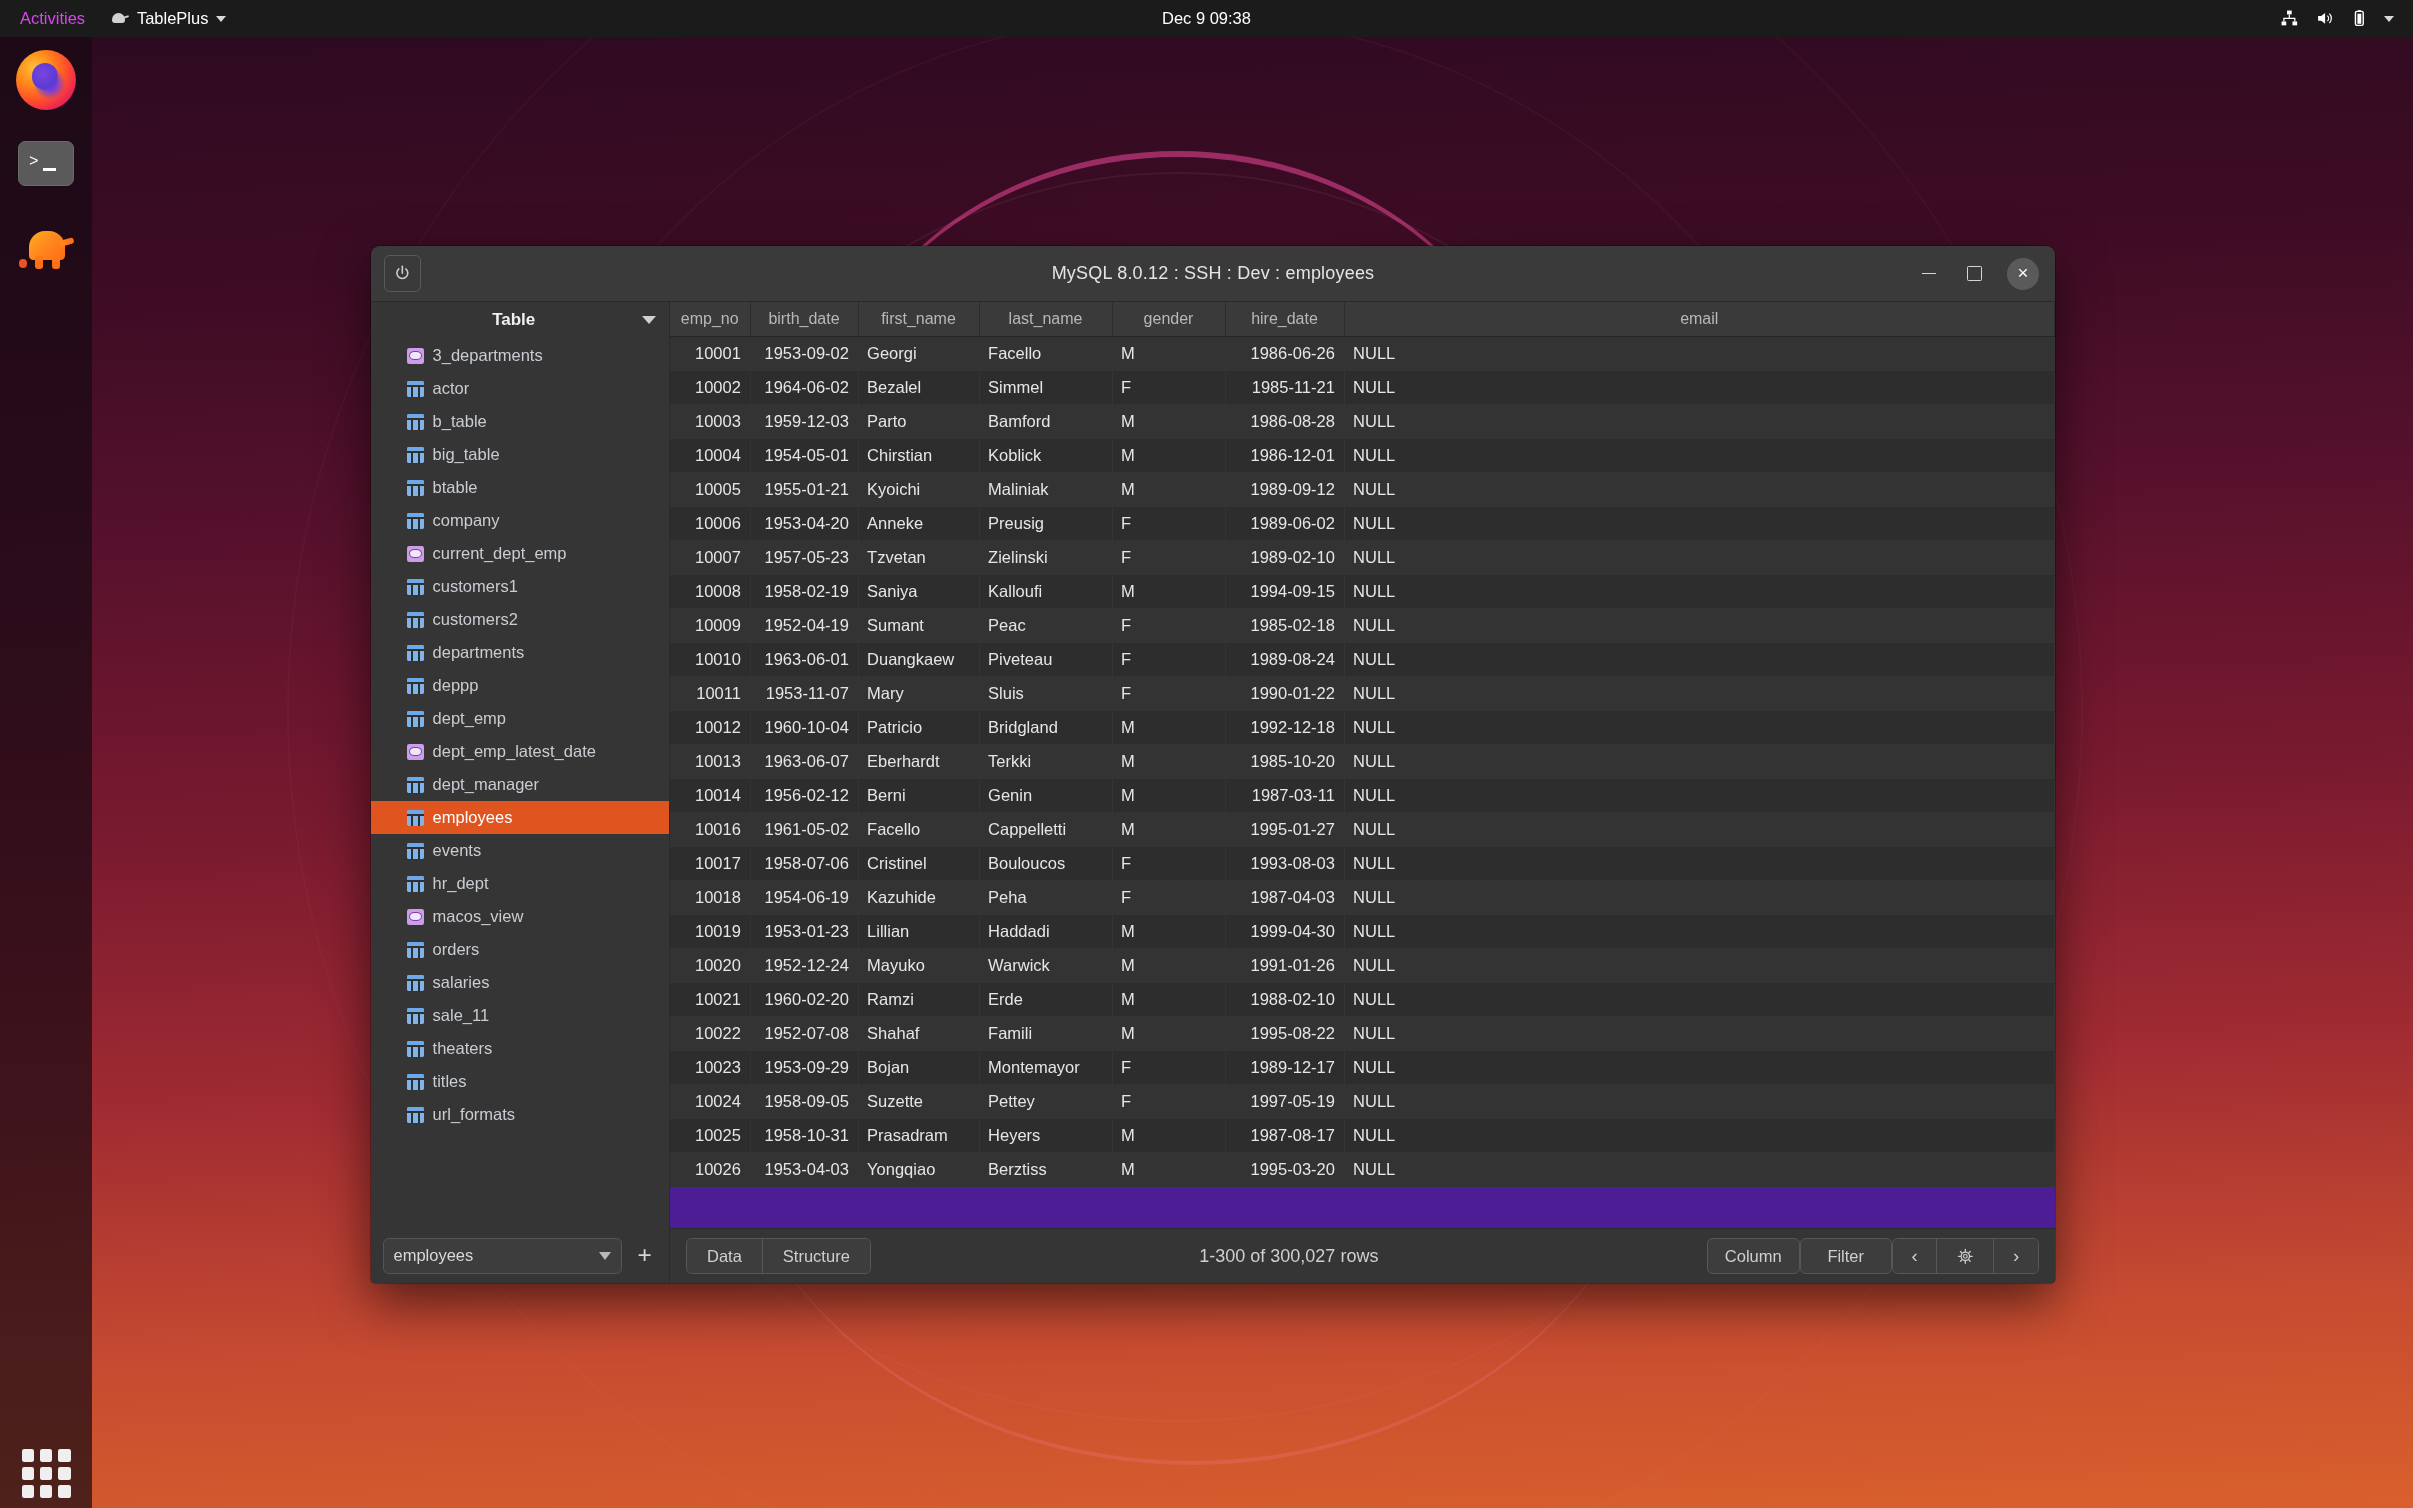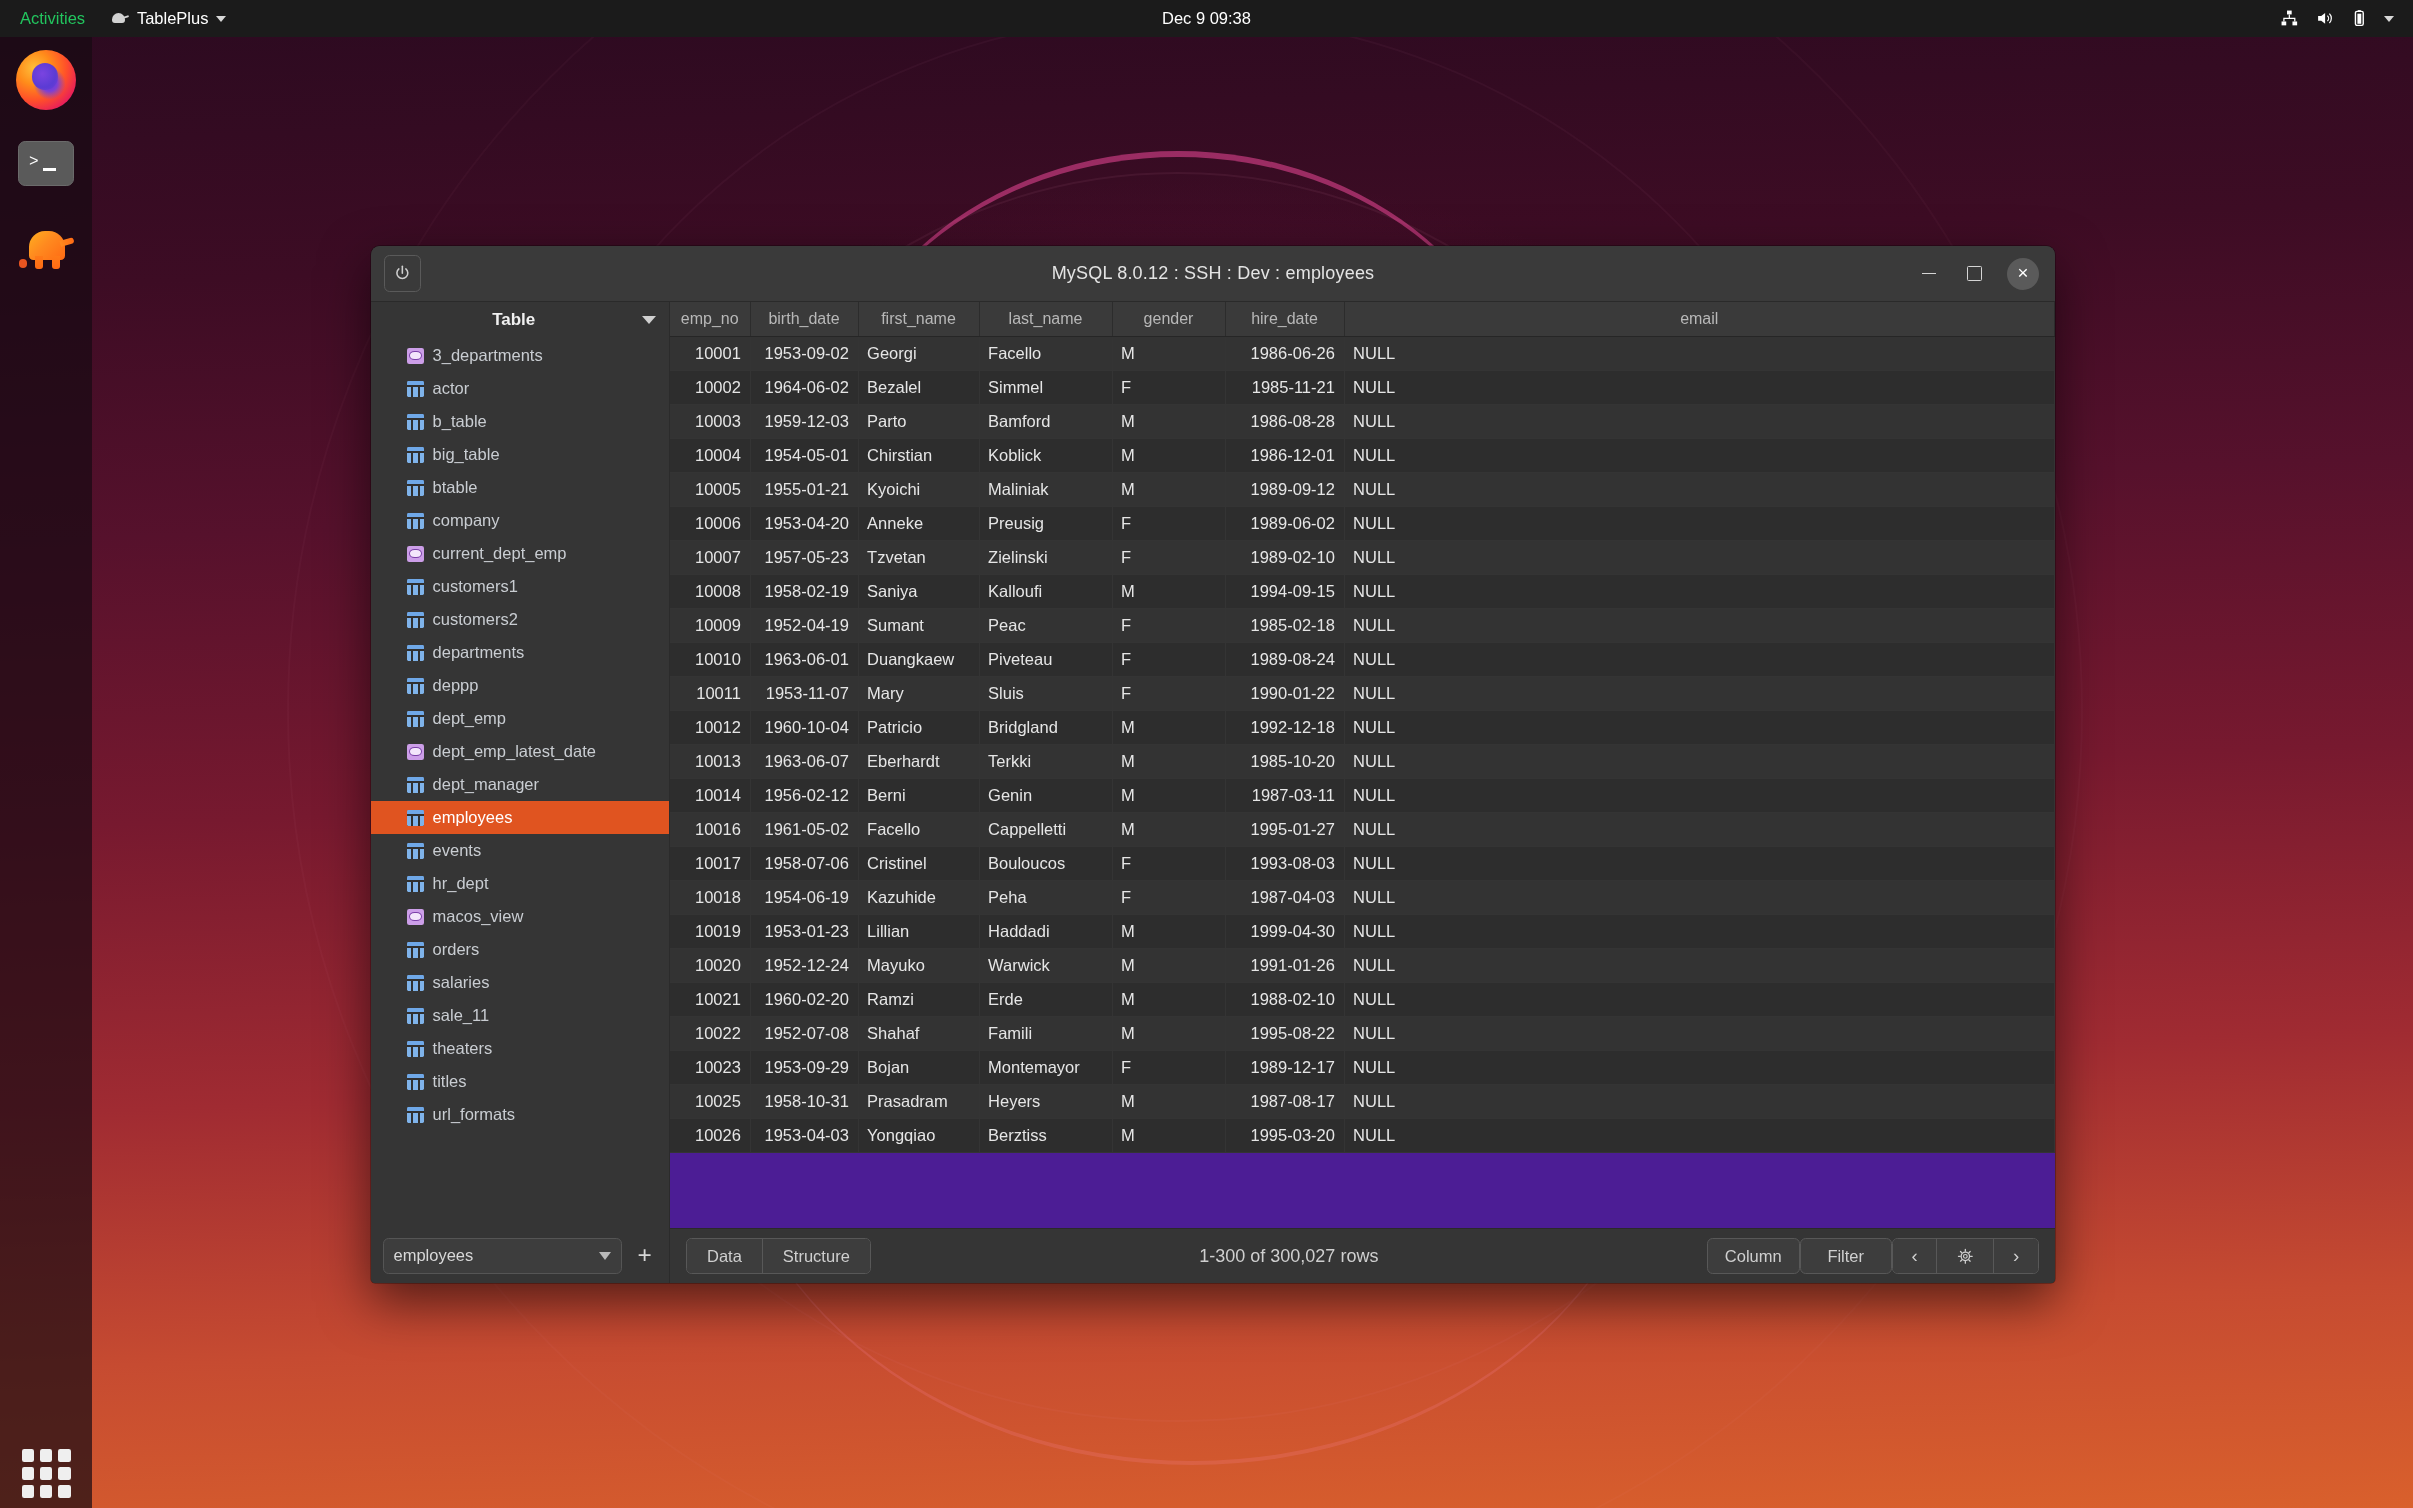--- a/index.html
+++ b/index.html
@@ -39,21 +39,21 @@
   }
 
   
   #topbar {
     position: absolute; top: 0; left: 0; width: 2413px; height: 37px;
     background: #1b1b1b;
     display: flex; align-items: center;
     color: #ffffff; font-size: 16.5px;
     z-index: 50;
   }
-  #activities { padding: 0 14.4px 0 20px; color: #22c55e; }
+  #activities { padding: 0 14.4px 0 20px; color: #d946ef; }
   .app-menu { display: flex; align-items: center; gap: 7.2px; padding: 0 11.5px; }
   .app-menu .appname { color: #ffffff; font-size: 16.5px; }
   .tp-elephant { width: 18.7px; height: 14.4px; position: relative; display:inline-block; }
   .tp-elephant::before {
     content:""; position:absolute; left:1.4px; top:2.2px; width:13px; height:9.3px;
     background:#d2d2d2; border-radius: 6.5px 6.5px 2.9px 2.9px;
   }
   .tp-elephant::after {
     content:""; position:absolute; left:12.2px; top:4.3px; width:5.7px; height:2.2px;
     background:#d2d2d2; border-radius: 0 2.2px 2.2px 0; transform: rotate(-18deg);
@@ -691,20 +691,29 @@
               <tr>
                 <td class="num">10023</td>
                 <td class="num">1953-09-29</td>
                 <td>Bojan</td>
                 <td>Montemayor</td>
                 <td>F</td>
                 <td class="num">1989-12-17</td>
                 <td class="nullv">NULL</td>
               </tr>
               <tr>
+                <td class="num">10024</td>
+                <td class="num">1958-09-05</td>
+                <td>Suzette</td>
+                <td>Pettey</td>
+                <td>F</td>
+                <td class="num">1997-05-19</td>
+                <td class="nullv">NULL</td>
+              </tr>
+              <tr>
                 <td class="num">10025</td>
                 <td class="num">1958-10-31</td>
                 <td>Prasadram</td>
                 <td>Heyers</td>
                 <td>M</td>
                 <td class="num">1987-08-17</td>
                 <td class="nullv">NULL</td>
               </tr>
               <tr>
                 <td class="num">10026</td>

